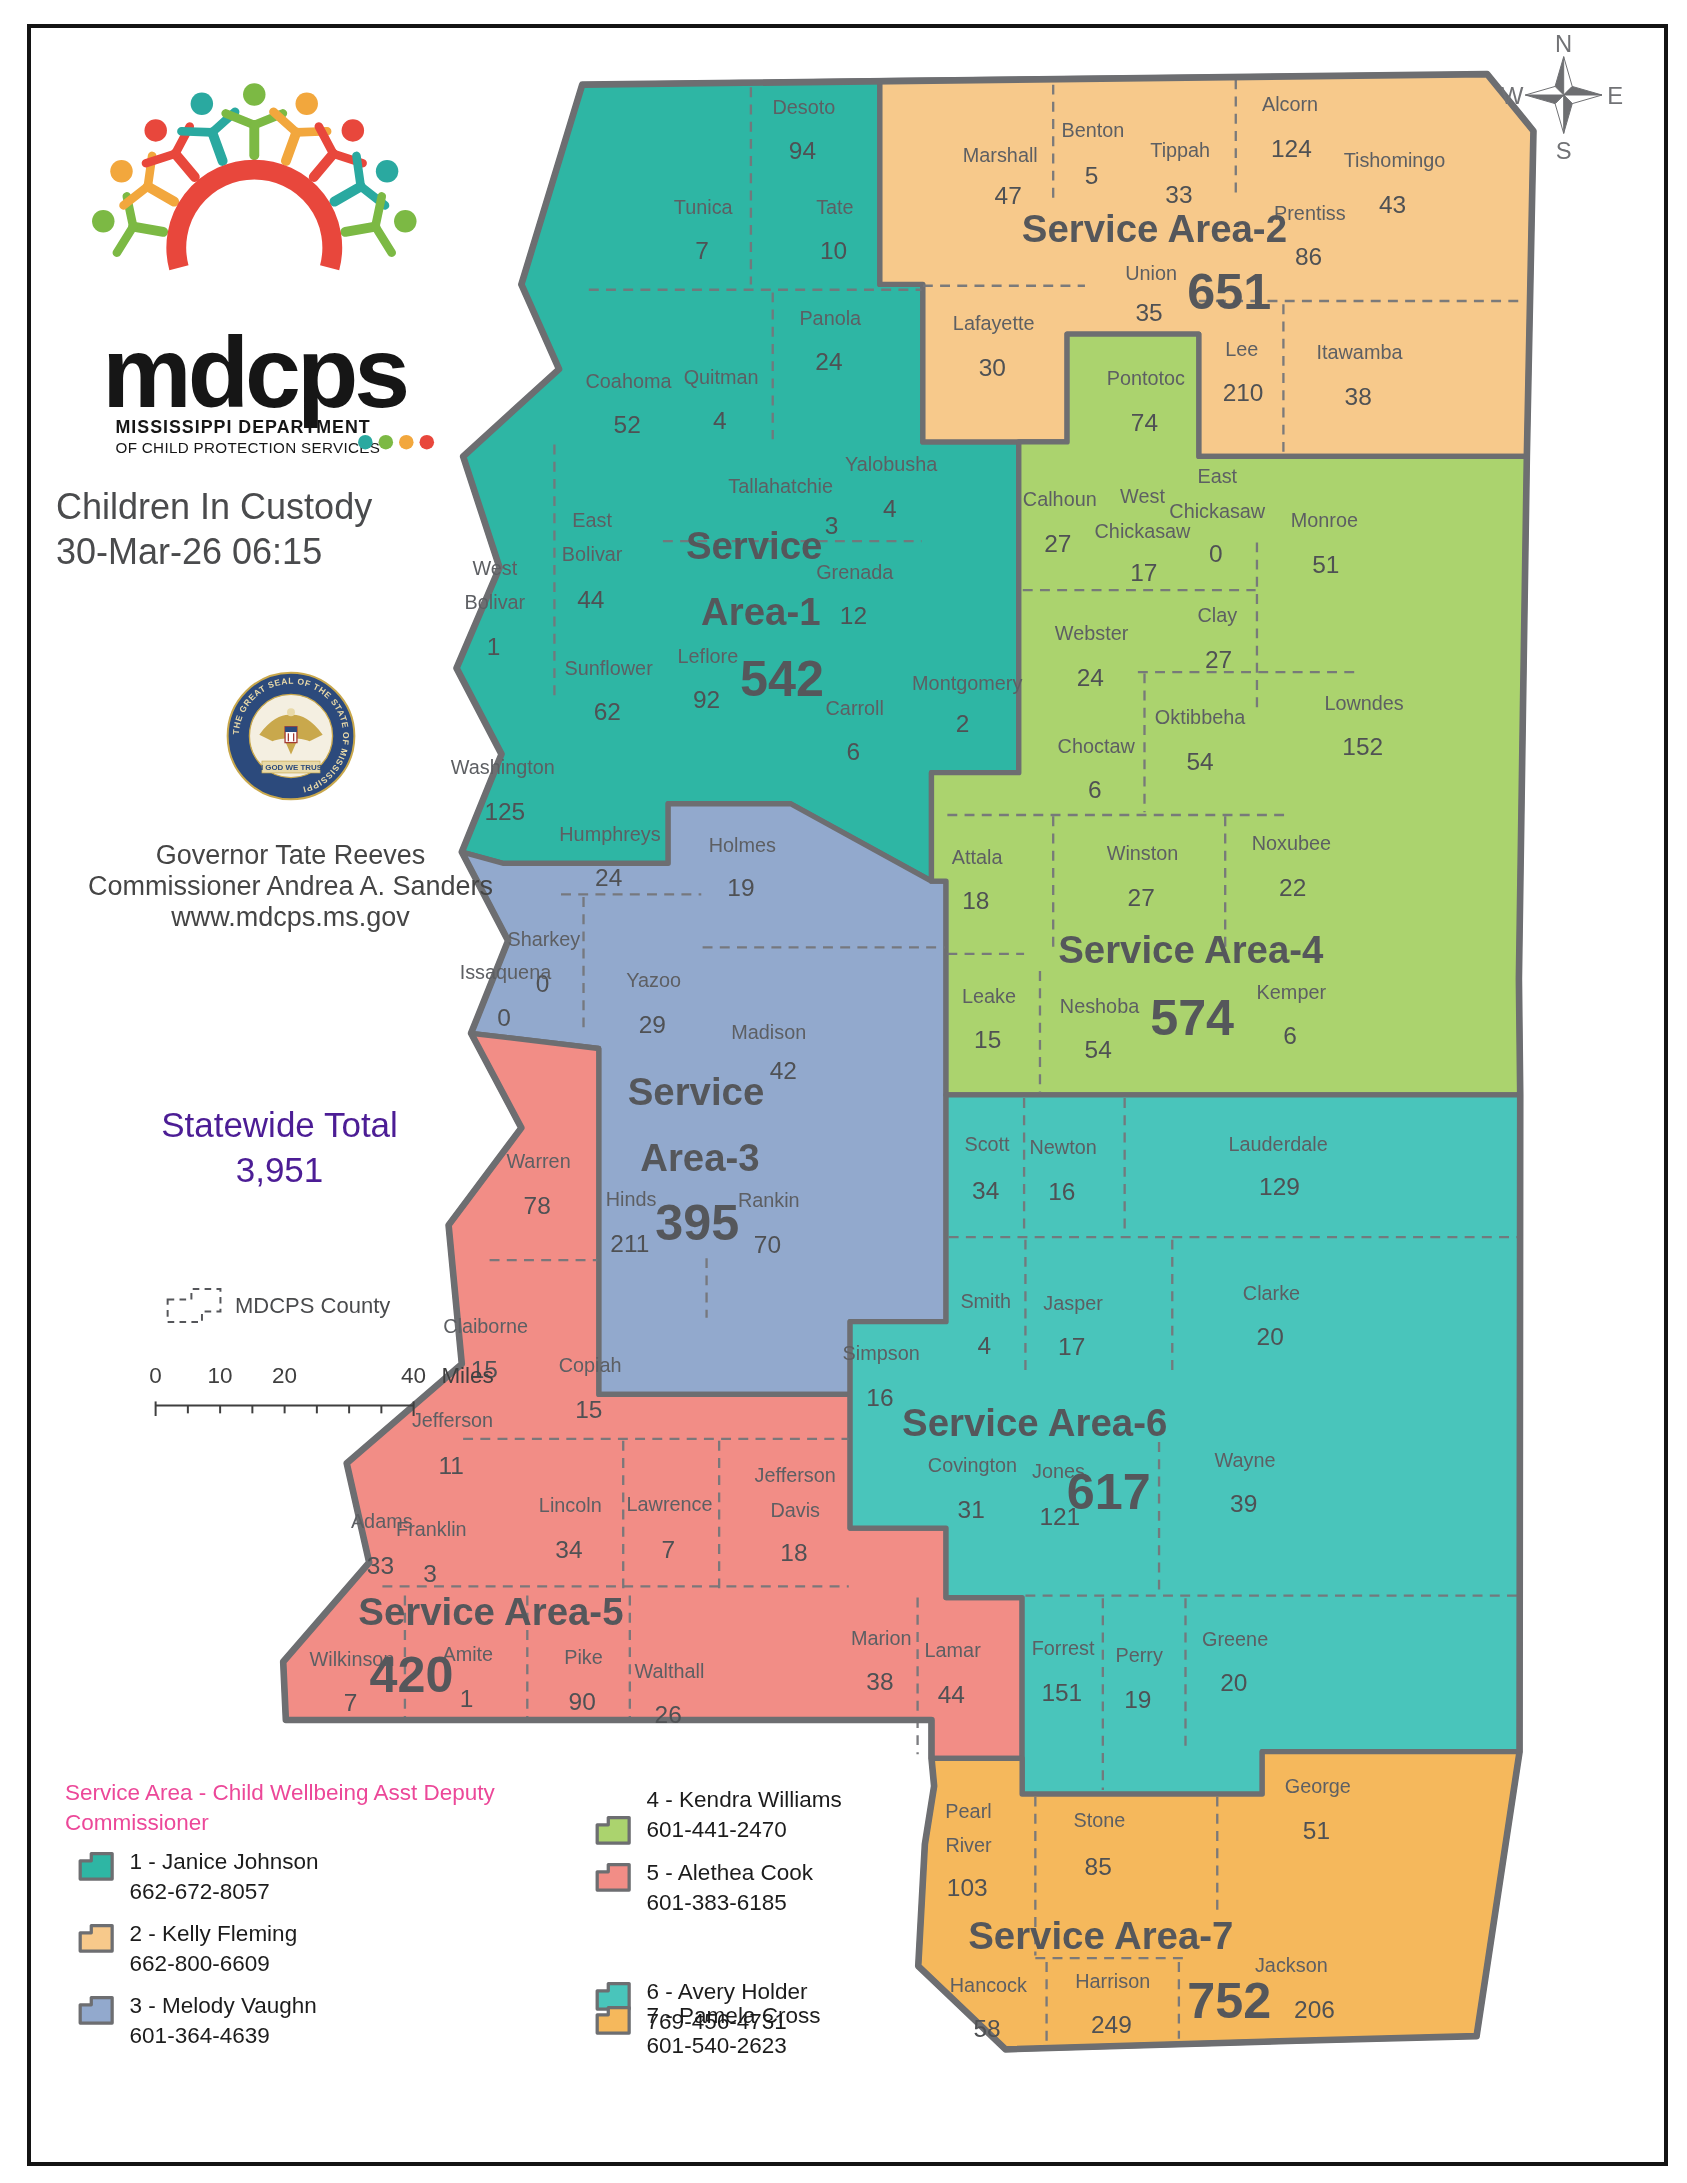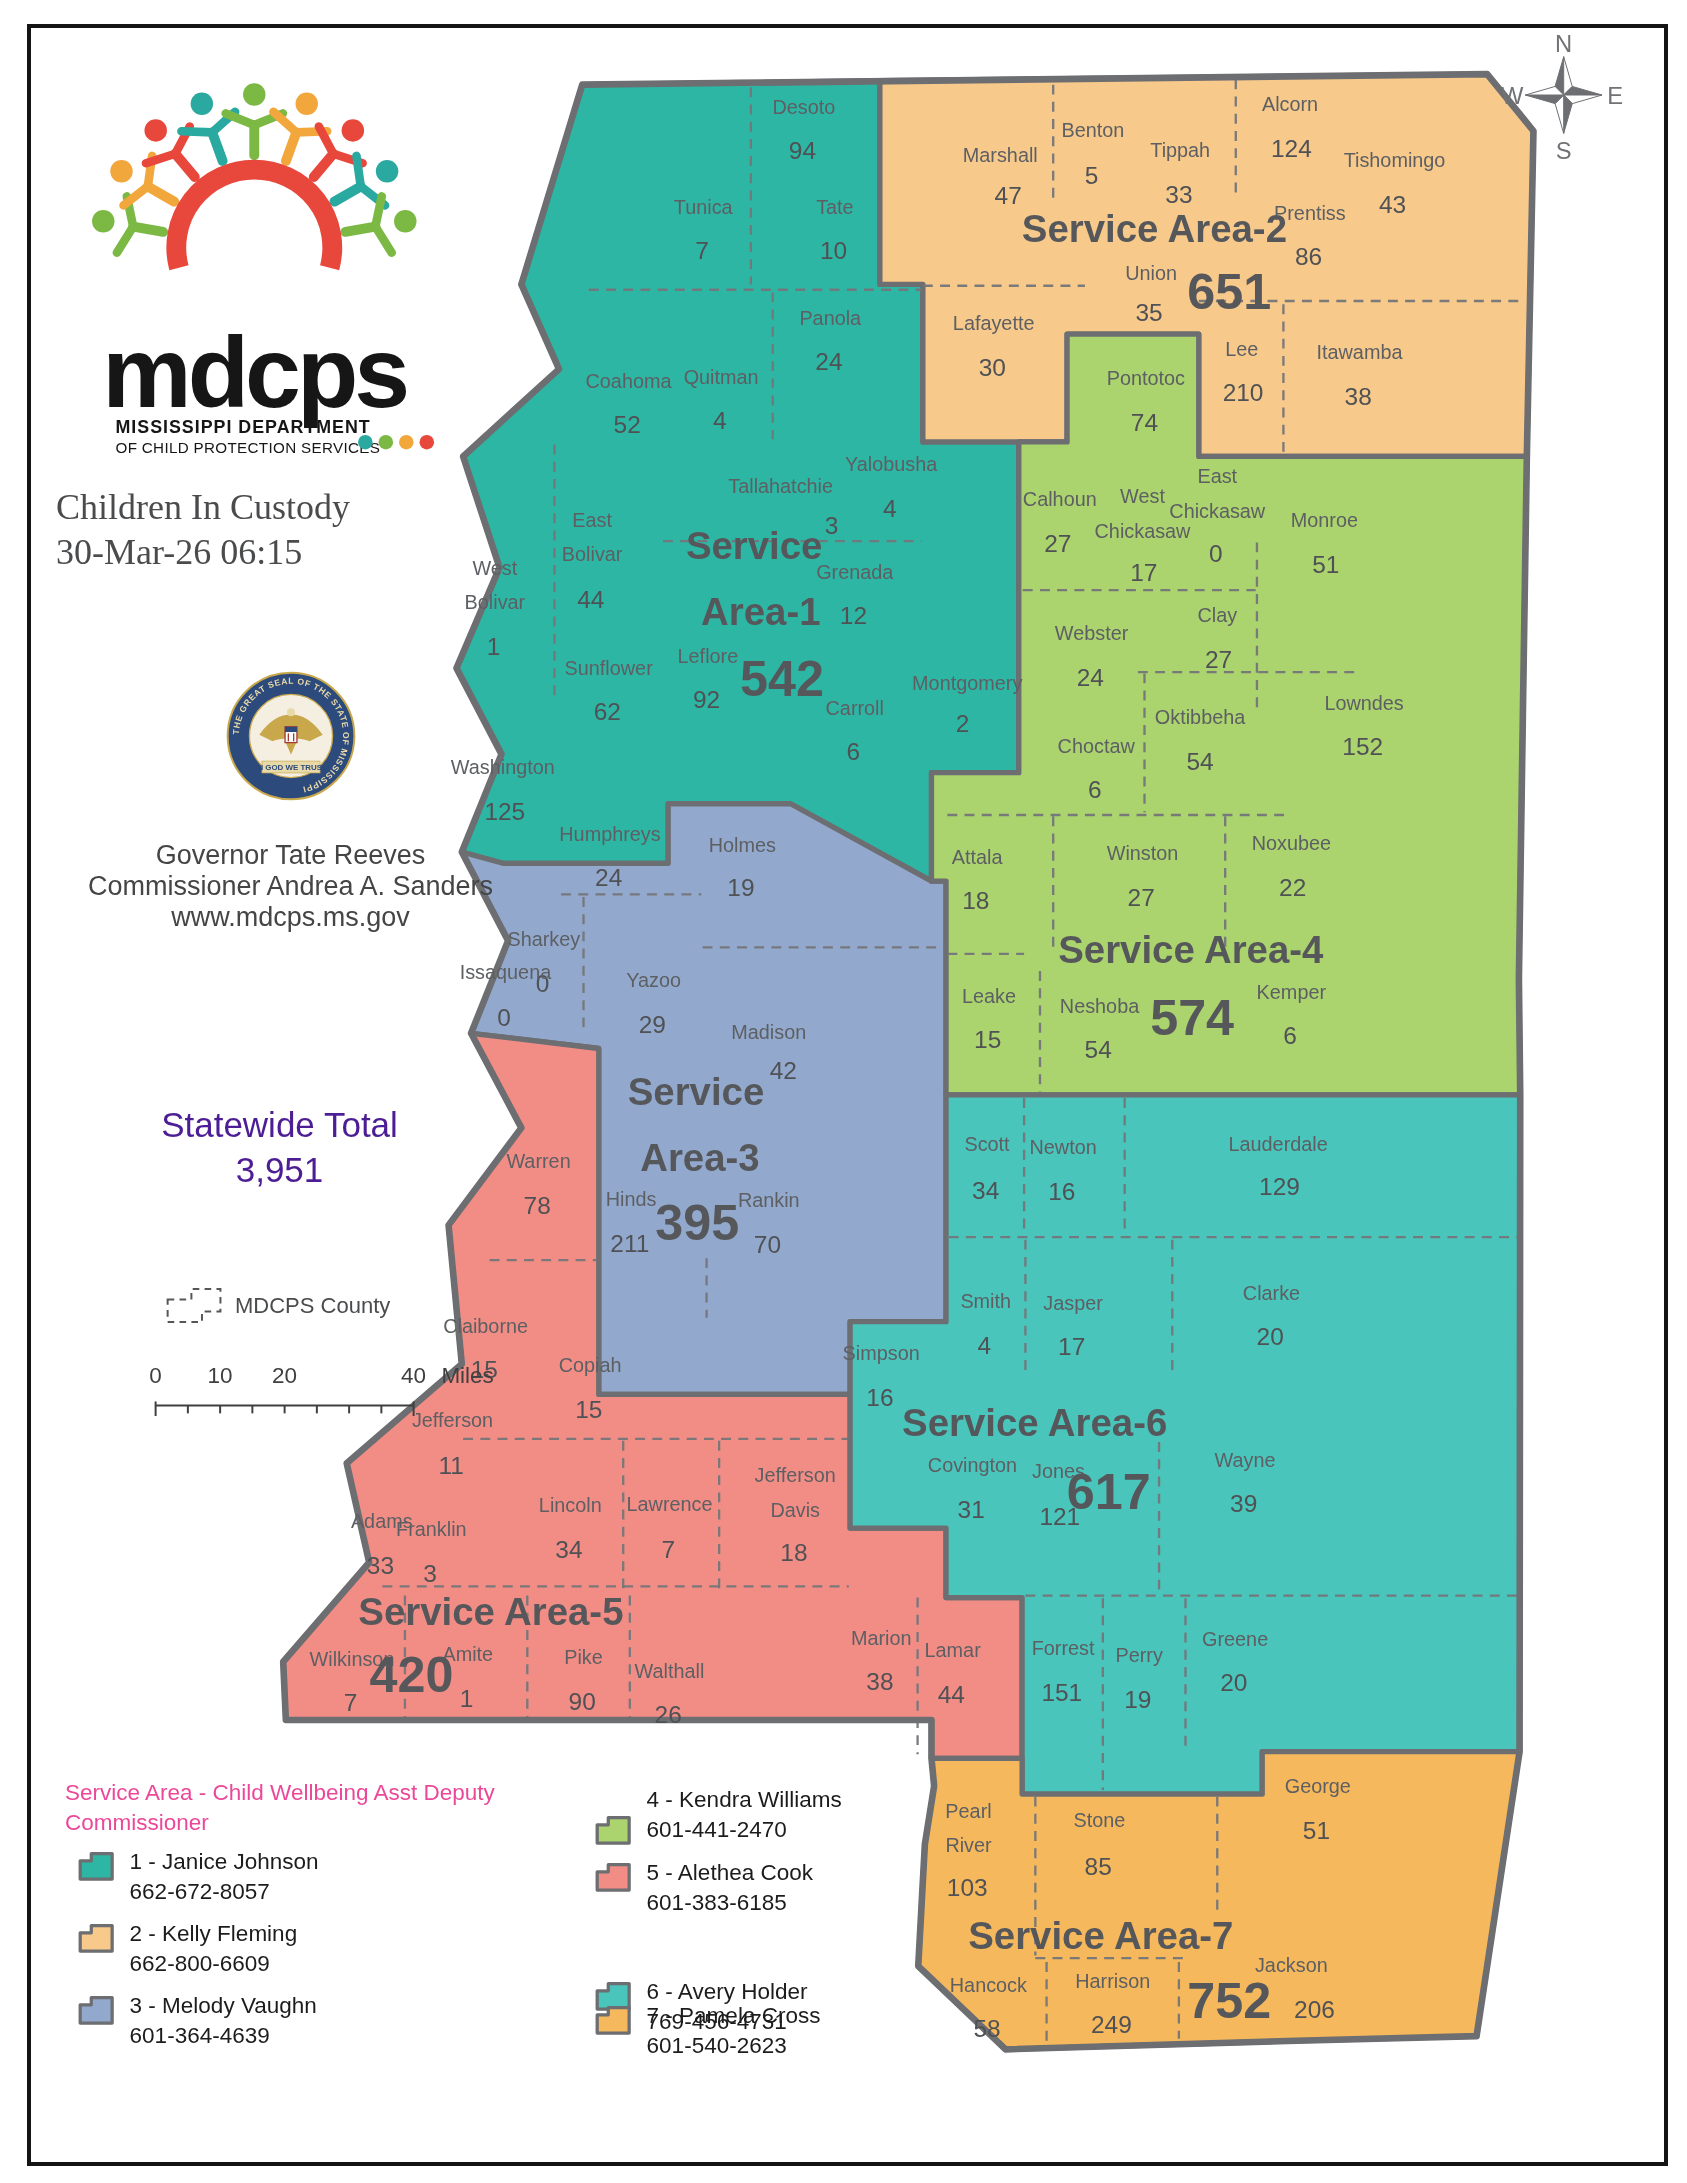--- a/index.html
+++ b/index.html
@@ -2,21 +2,21 @@
 <html style="font-size:10.6px"><head>
 <meta charset="utf-8">
 <style>
   html,body{margin:0;padding:0;background:#fff;}
   .page{position:relative;width:1687px;height:2183px;background:#fff;
         font-family:"Liberation Sans",sans-serif;overflow:hidden;}
   .frame{position:absolute;left:26.5px;top:24px;width:1633px;height:2134px;
          border:4px solid #141414;}
   #map{position:absolute;left:0;top:0;}
   .abs{position:absolute;}
-  .title-line{font-size:36px;color:#4a4b4d;font-family:Liberation Serif, serif;}
+  .title-line{font-size:36px;color:#4a4b4d;}
   .info{width:423px;left:79px;top:840px;text-align:center;font-size:27px;
         color:#454545;line-height:31px;}
   .statewide{width:397px;left:81px;top:1102px;text-align:center;font-size:35px;
         color:#4c1d95;line-height:45px;}
   .mapkey{left:165px;top:1285px;display:flex;align-items:center;gap:4px;
         font-size:22px;color:#4a4b4d;}
   .legend-title{left:65px;top:1778px;width:463px;font-size:22.5px;color:#ec4899;line-height:30px;}
   .leg-item{display:flex;gap:14.6px;align-items:flex-start;font-size:22.5px;color:#1c1c1c;line-height:30px;}
   .leg-item svg{margin-top:4px;flex:0 0 auto;}
   text{font-family:"Liberation Sans",sans-serif;}

